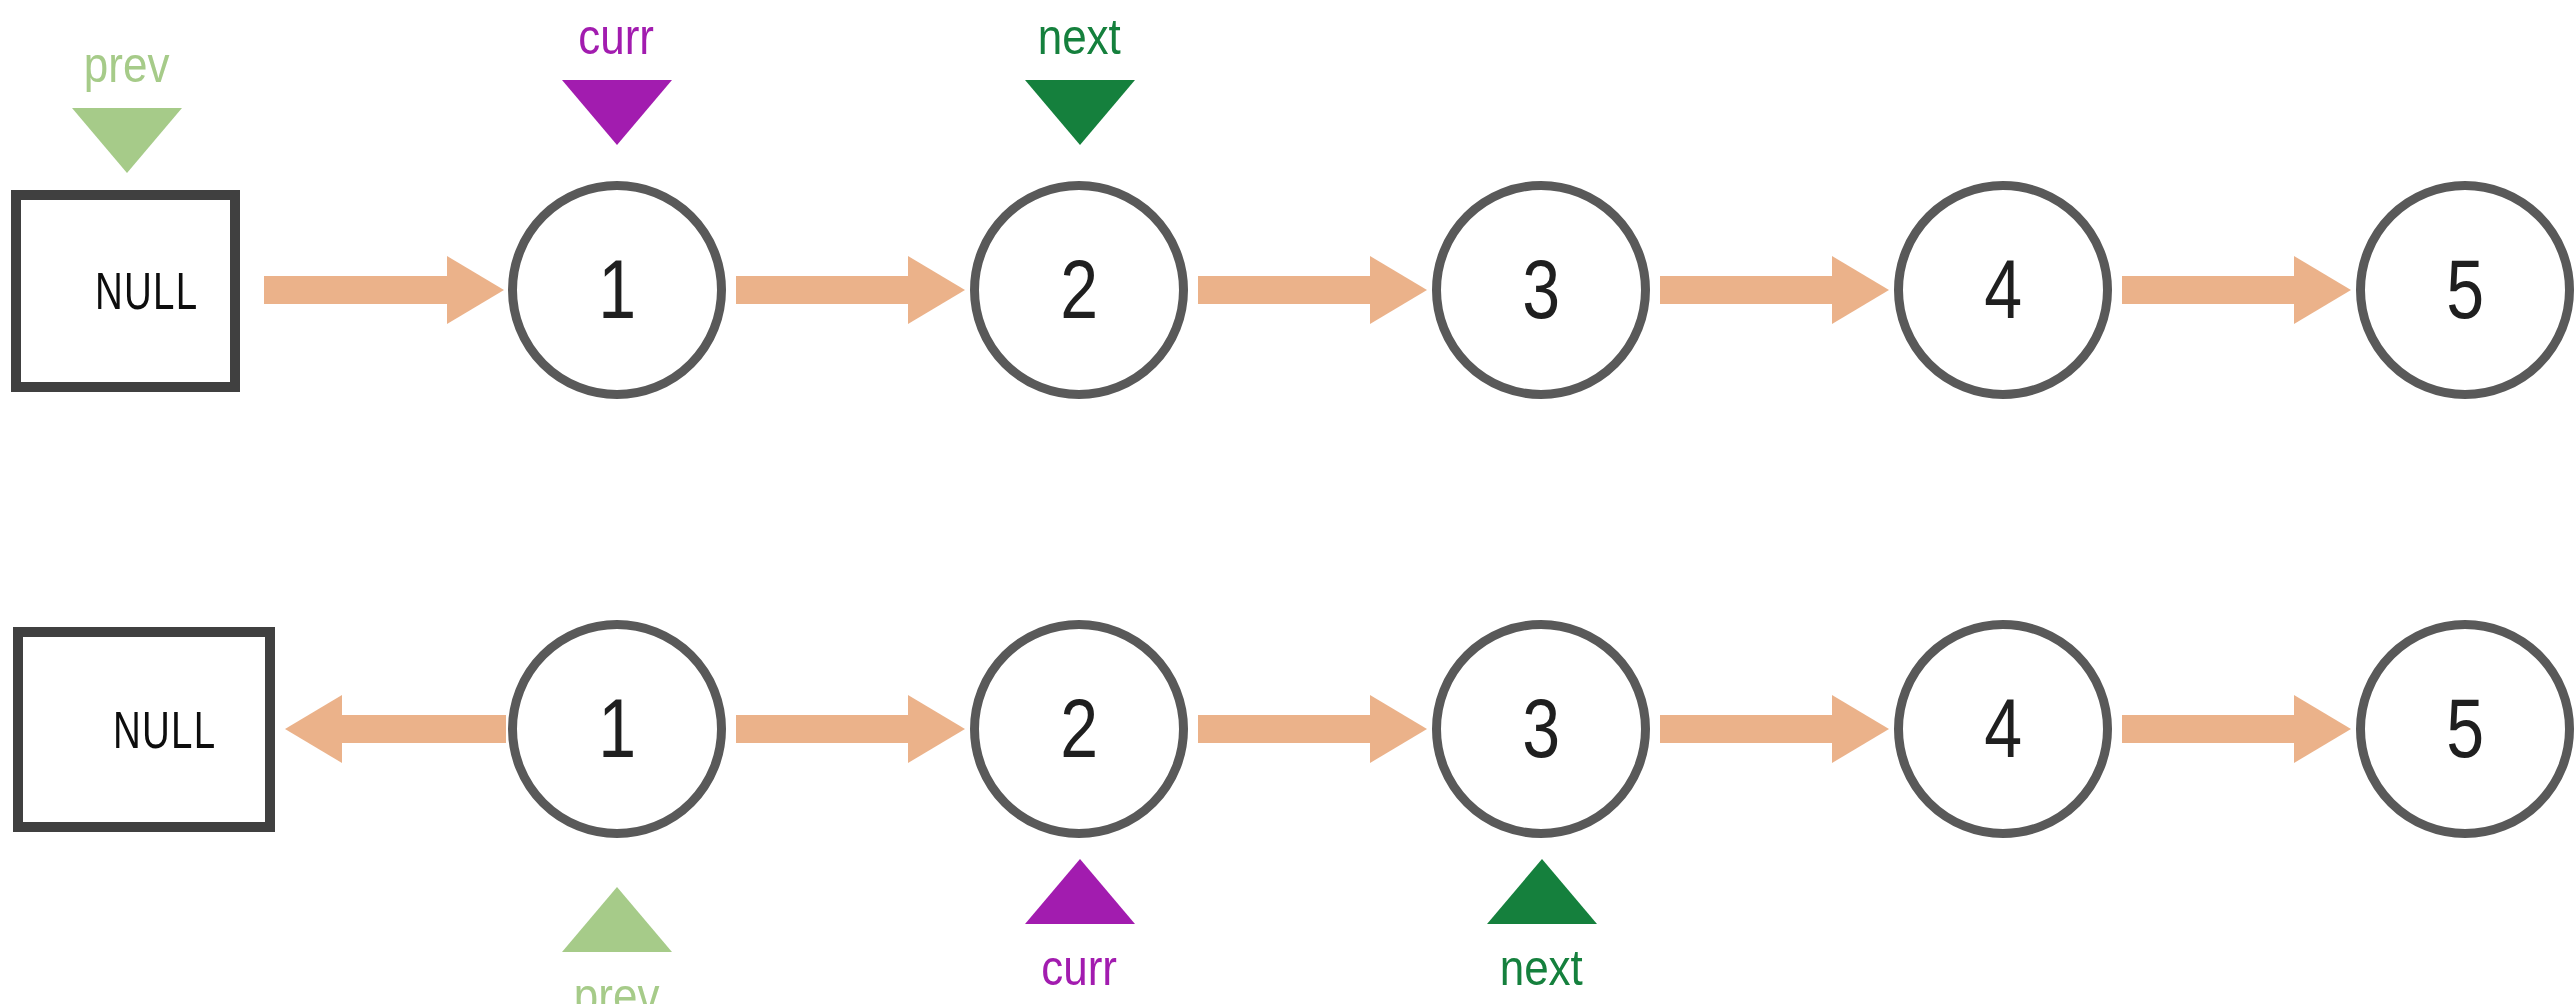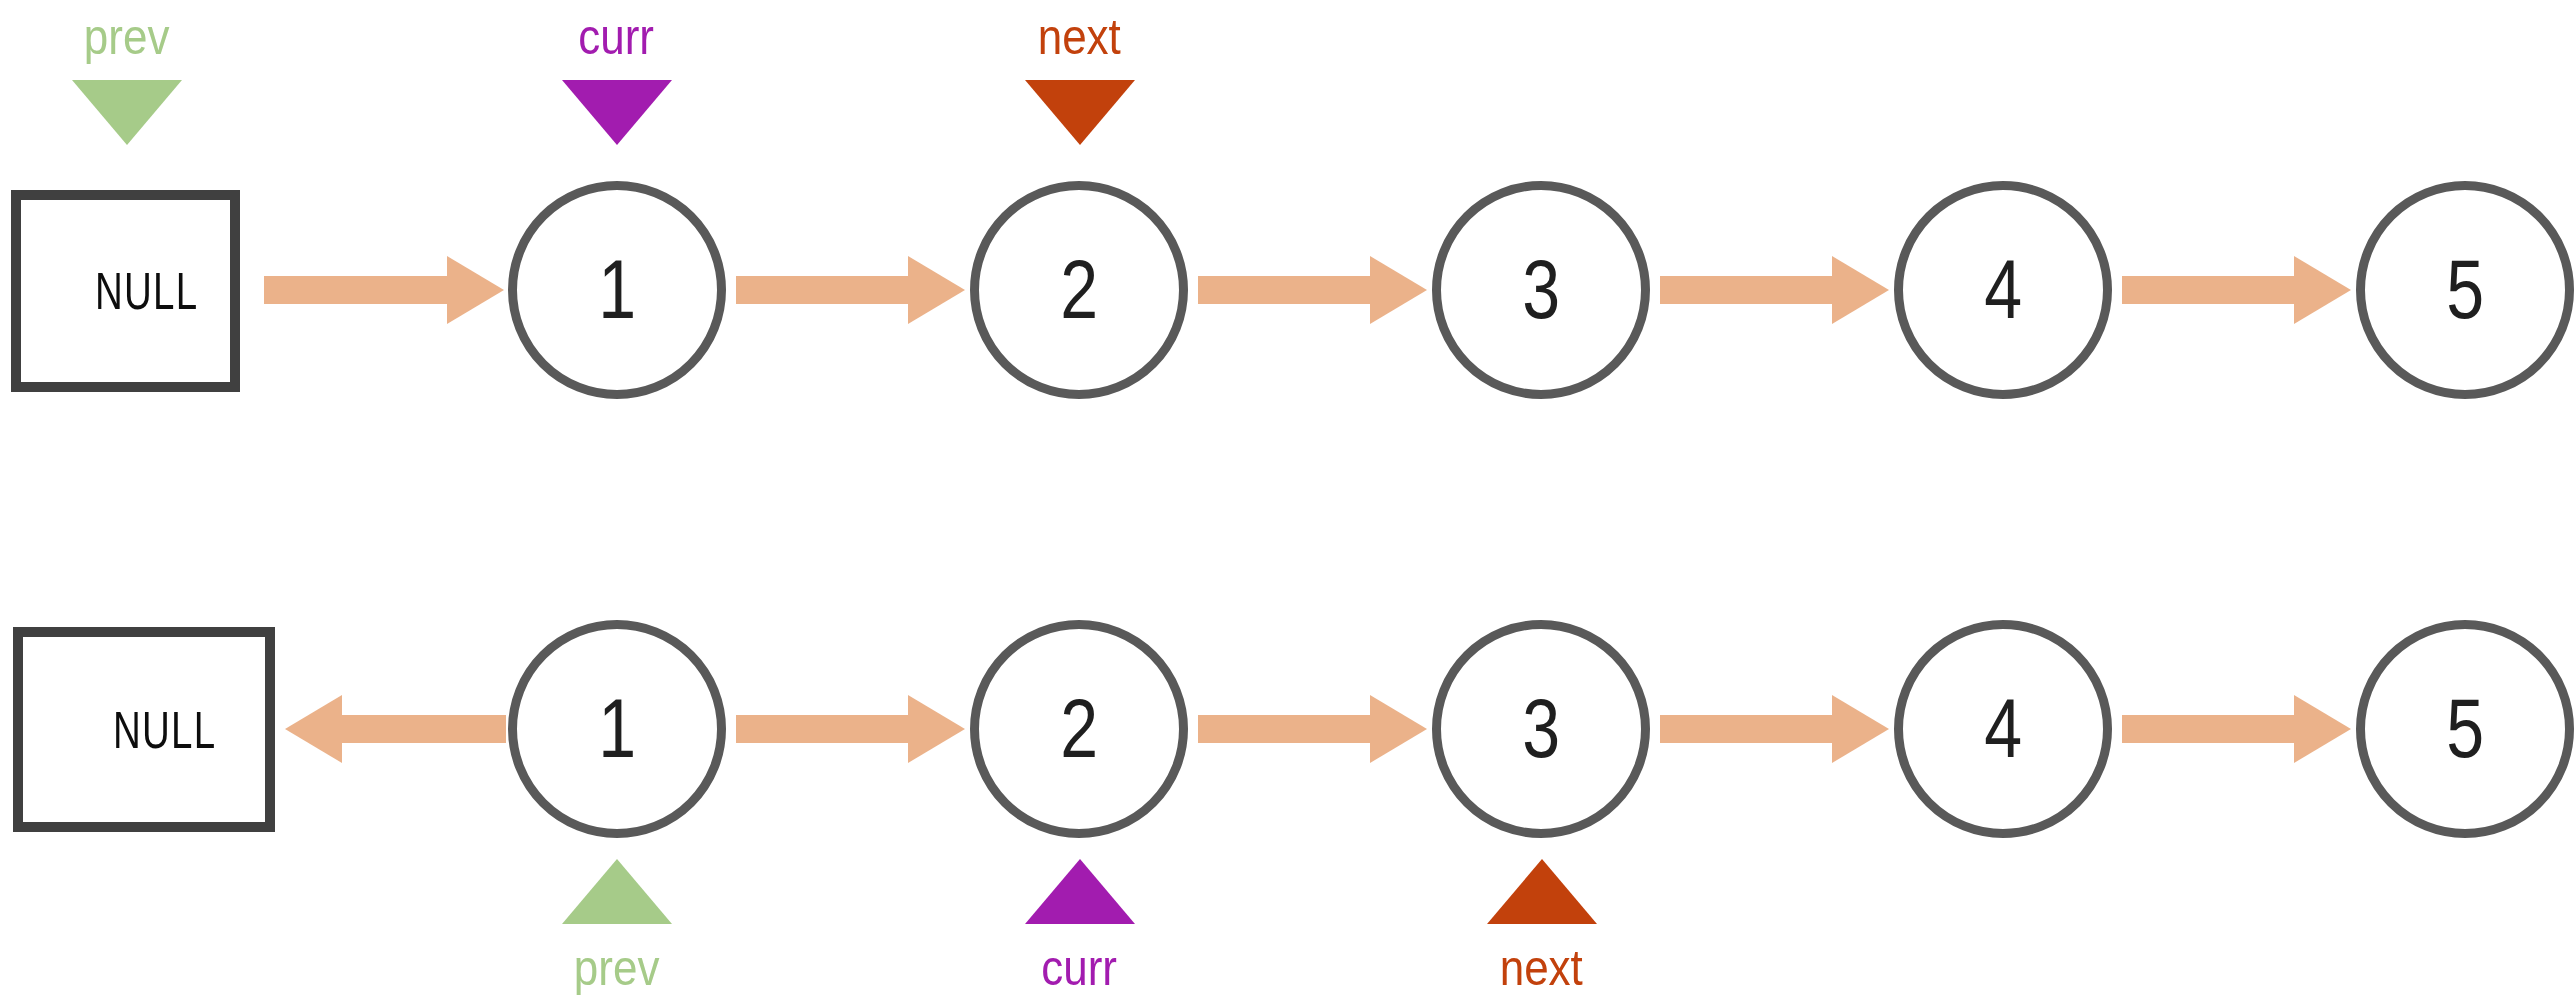--- a/index.html
+++ b/index.html
@@ -21,23 +21,23 @@
   }
   .nullbox .val { font-size:52px; color:#0d0d0d; transform:scaleX(.74); letter-spacing:1.6px; }
   
   .arrow { position:absolute; height:68px; display:flex; align-items:center; }
   .arrow .shaft { flex:1; height:28px; background:#EBB28A; }
   .arrow .head { width:0; height:0; border-top:34px solid transparent; border-bottom:34px solid transparent; }
   .arrow.right .head { border-left:57px solid #EBB28A; }
   .arrow.left  .head { border-right:57px solid #EBB28A; }
   
   .pointer { position:absolute; width:163px; display:flex; flex-direction:column; align-items:center; }
-  .pointer.prev { color:#A6CB89; }
+  .pointer.prev { color:#A6CB89;margin-top:28px; }
   .pointer.curr { color:#a21caf; }
-  .pointer.next { color:#c2410c; }
+  .pointer.next { color:#15803d; }
   .pointer .lbl { font-size:50px; line-height:52px; transform:scaleX(.88); }
   .pointer.above .lbl { margin-bottom:16.3px; }
   .pointer.below .tri { margin-bottom:18px; }
   .tri { width:0; height:0; border-left:55px solid transparent; border-right:55px solid transparent; }
   .tri.down { border-top:65px solid; }
   .tri.up   { border-bottom:65px solid; }
 </style>
 </head>
 <body>
 

